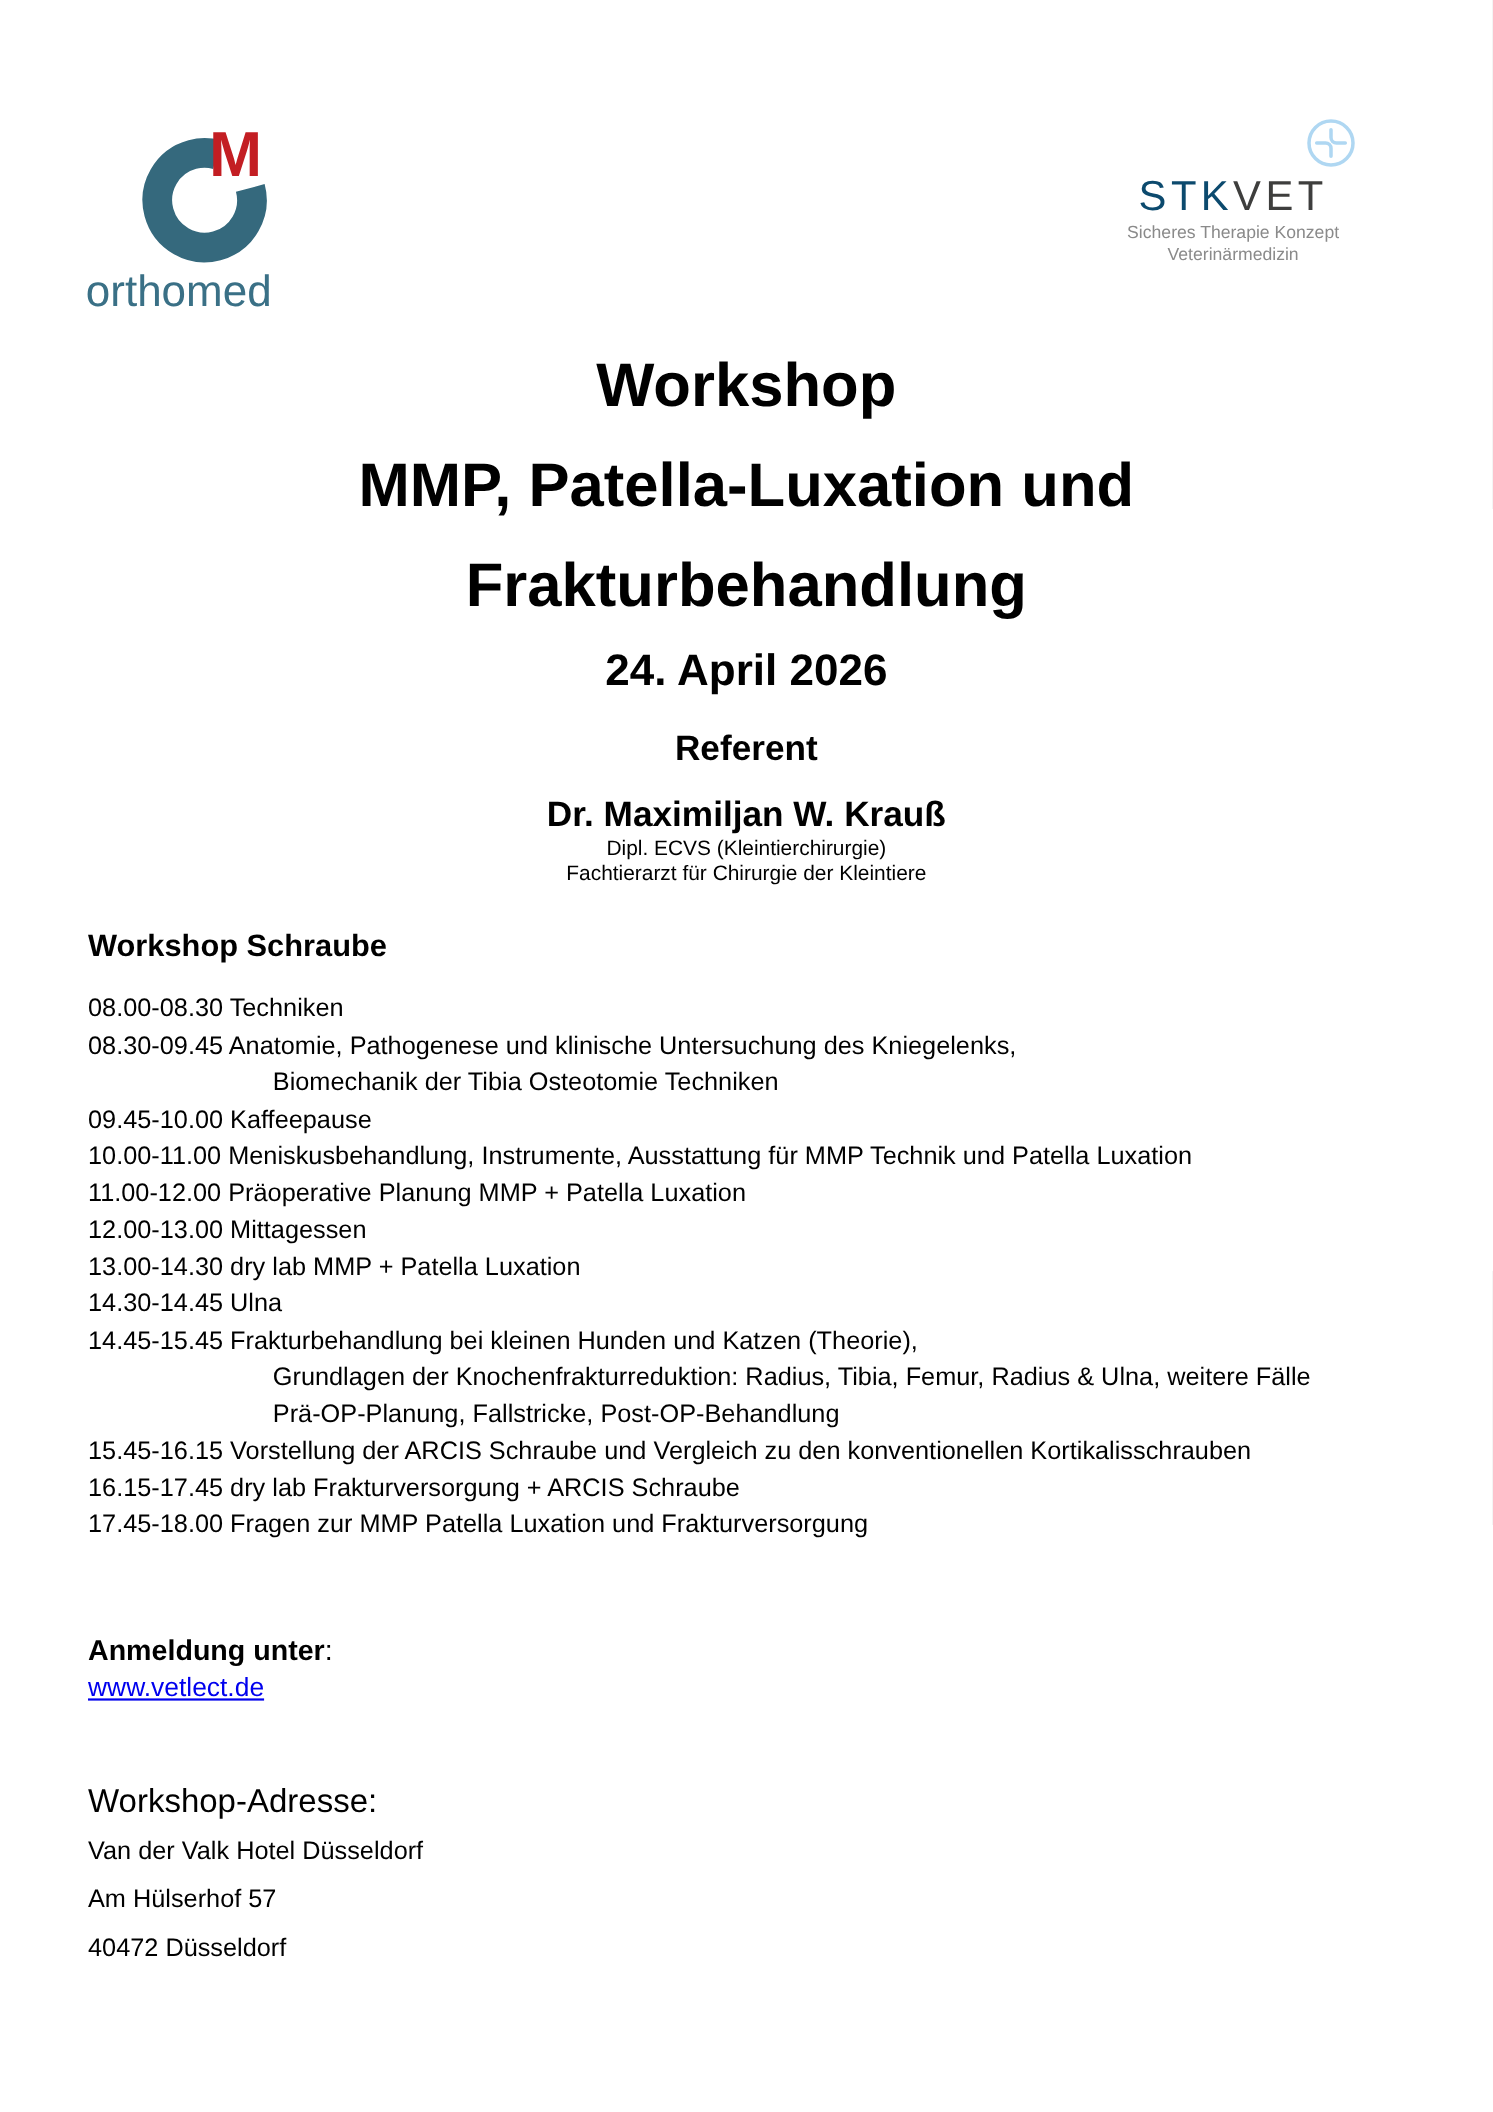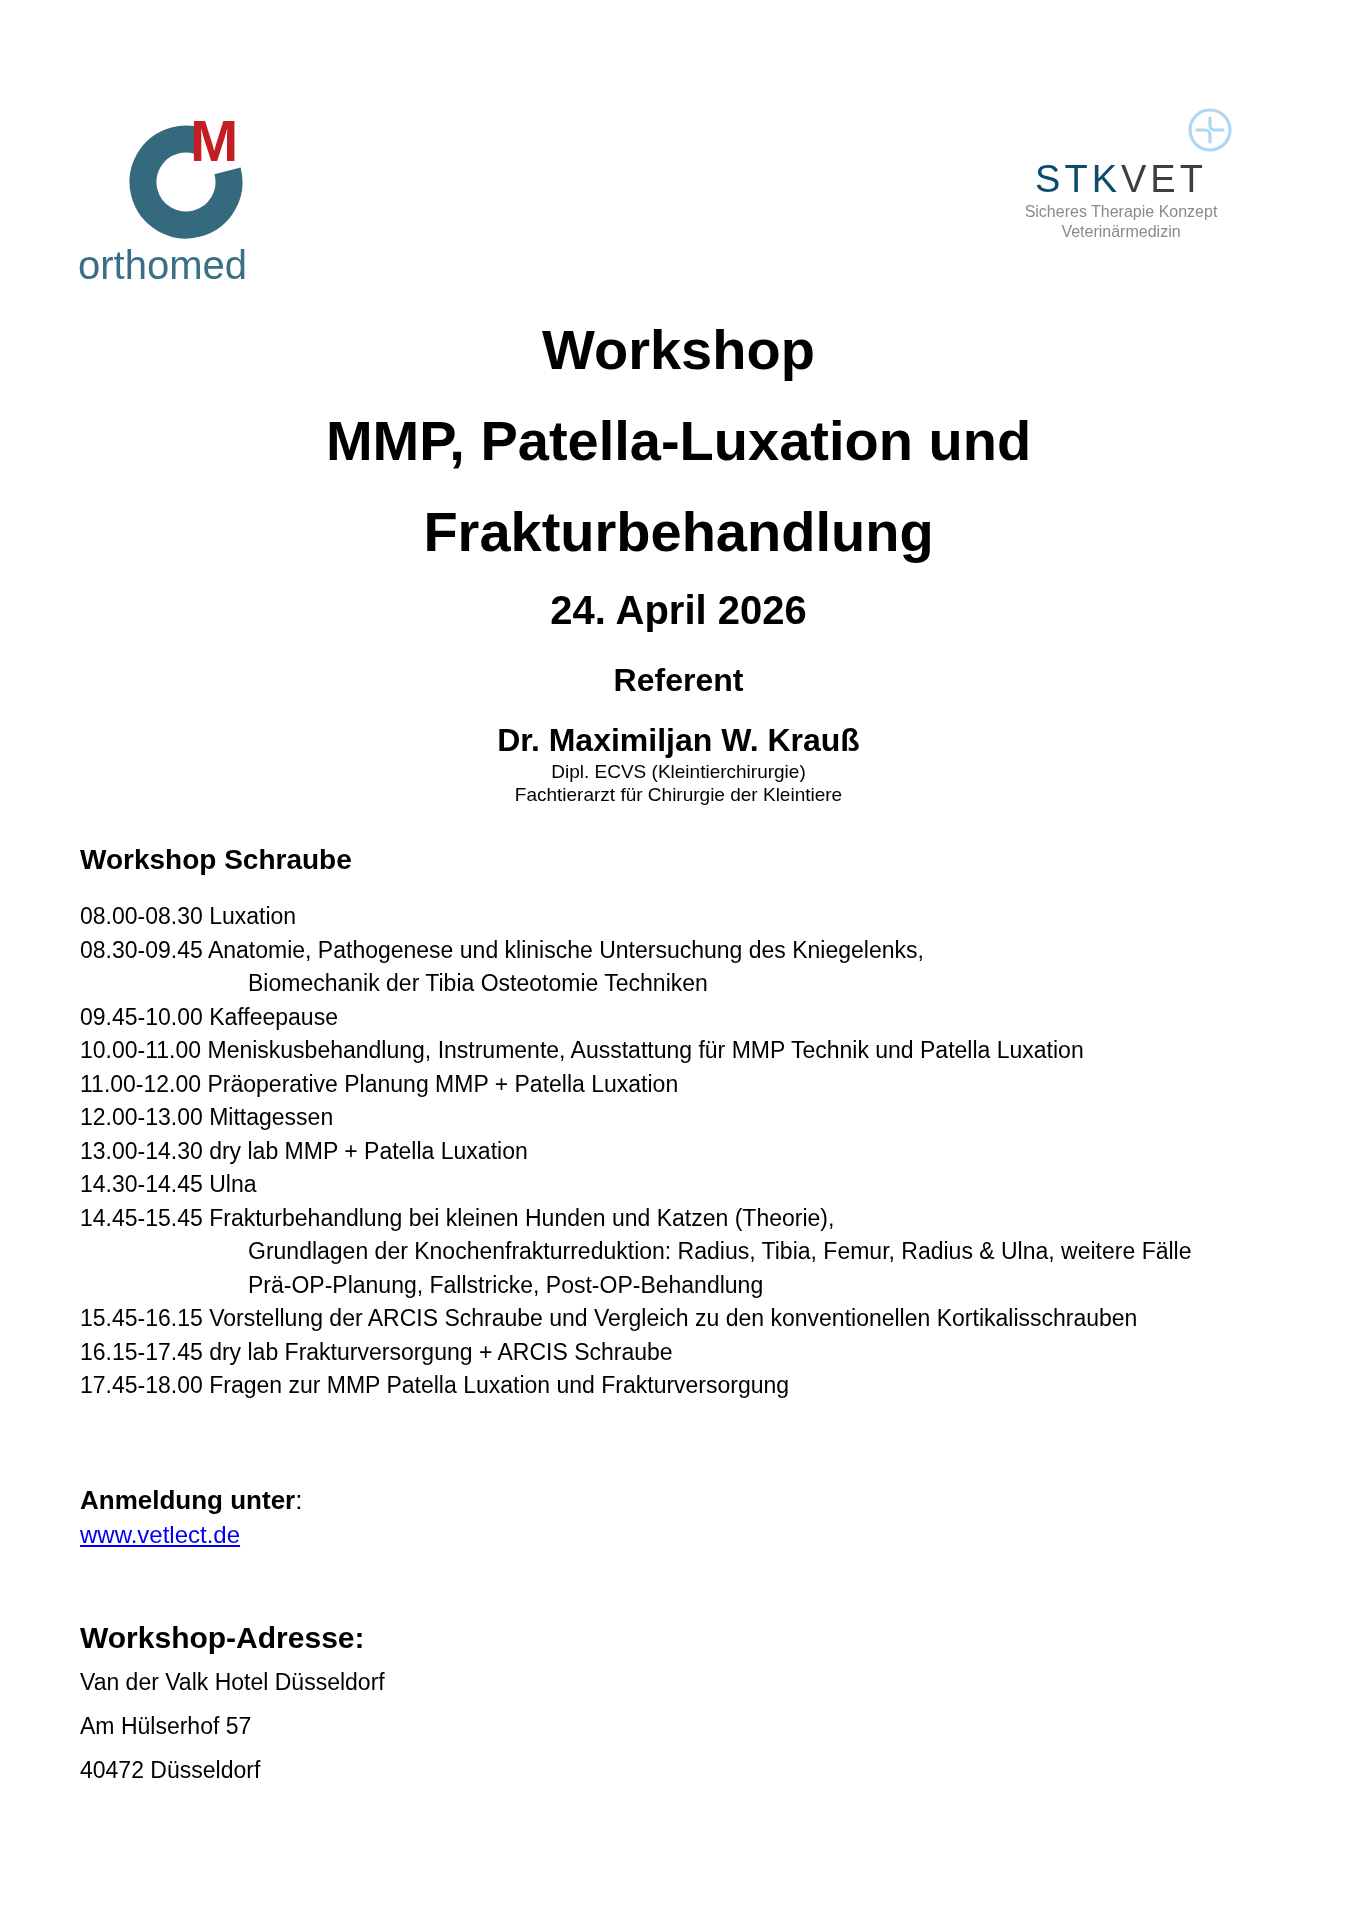--- a/index.html
+++ b/index.html
@@ -51,21 +51,21 @@
   .prog-line { font-size: 23px; line-height: 33.5px; white-space: nowrap; }
   .prog-line.indented { padding-left: 168px; }
 
   
   .reg-heading { margin-top: 82px; font-size: 26px; line-height: 30px; }
   .reg-heading .bold { font-weight: bold; }
   .reg-link-line { margin-top: 6px; font-size: 24px; line-height: 27px; }
   .reg-link-line a { text-decoration: underline; }
 
   
-  .addr-heading { margin-top: 74px; font-size: 30px; font-weight: bold; line-height: 32px; }
+  .addr-heading { margin-top: 74px; font-size: 30px; font-weight: normal; line-height: 32px; }
   .addr-lines { margin-top: 6px; }
   .addr-line { font-size: 23px; line-height: 44px; }
 </style>
 </head>
 <body>
 
 <div class="page">
 
   <div class="orthomed">
     <div class="ortho-ring-wrap">
@@ -104,21 +104,21 @@
       <div class="referent">Referent</div>
       <div class="speaker-name">Dr. Maximiljan W. Krauß</div>
       <div class="speaker-cred">
         <div>Dipl. ECVS (Kleintierchirurgie)</div>
         <div>Fachtierarzt für Chirurgie der Kleintiere</div>
       </div>
     </div>
 
     <div class="prog-heading">Workshop Schraube</div>
     <div class="prog-list">
-        <div class="prog-line"><span>08.00-08.30 </span><span>Luxation</span></div>
+        <div class="prog-line"><span>08.00-08.30 </span><span>Techniken</span></div>
         <div class="prog-line"><span>08.30-09.45 </span><span>Anatomie, Pathogenese und klinische Untersuchung des Kniegelenks,</span></div>
         <div class="prog-line indented"><span>Biomechanik der Tibia Osteotomie Techniken</span></div>
         <div class="prog-line"><span>09.45-10.00 </span><span>Kaffeepause</span></div>
         <div class="prog-line"><span>10.00-11.00 </span><span>Meniskusbehandlung, Instrumente, Ausstattung für MMP Technik und Patella Luxation</span></div>
         <div class="prog-line"><span>11.00-12.00 </span><span>Präoperative Planung MMP + Patella Luxation</span></div>
         <div class="prog-line"><span>12.00-13.00 </span><span>Mittagessen</span></div>
         <div class="prog-line"><span>13.00-14.30 </span><span>dry lab MMP + Patella Luxation</span></div>
         <div class="prog-line"><span>14.30-14.45 </span><span>Ulna</span></div>
         <div class="prog-line"><span>14.45-15.45 </span><span>Frakturbehandlung bei kleinen Hunden und Katzen (Theorie),</span></div>
         <div class="prog-line indented"><span>Grundlagen der Knochenfrakturreduktion: Radius, Tibia, Femur, Radius &amp; Ulna, weitere Fälle</span></div>

